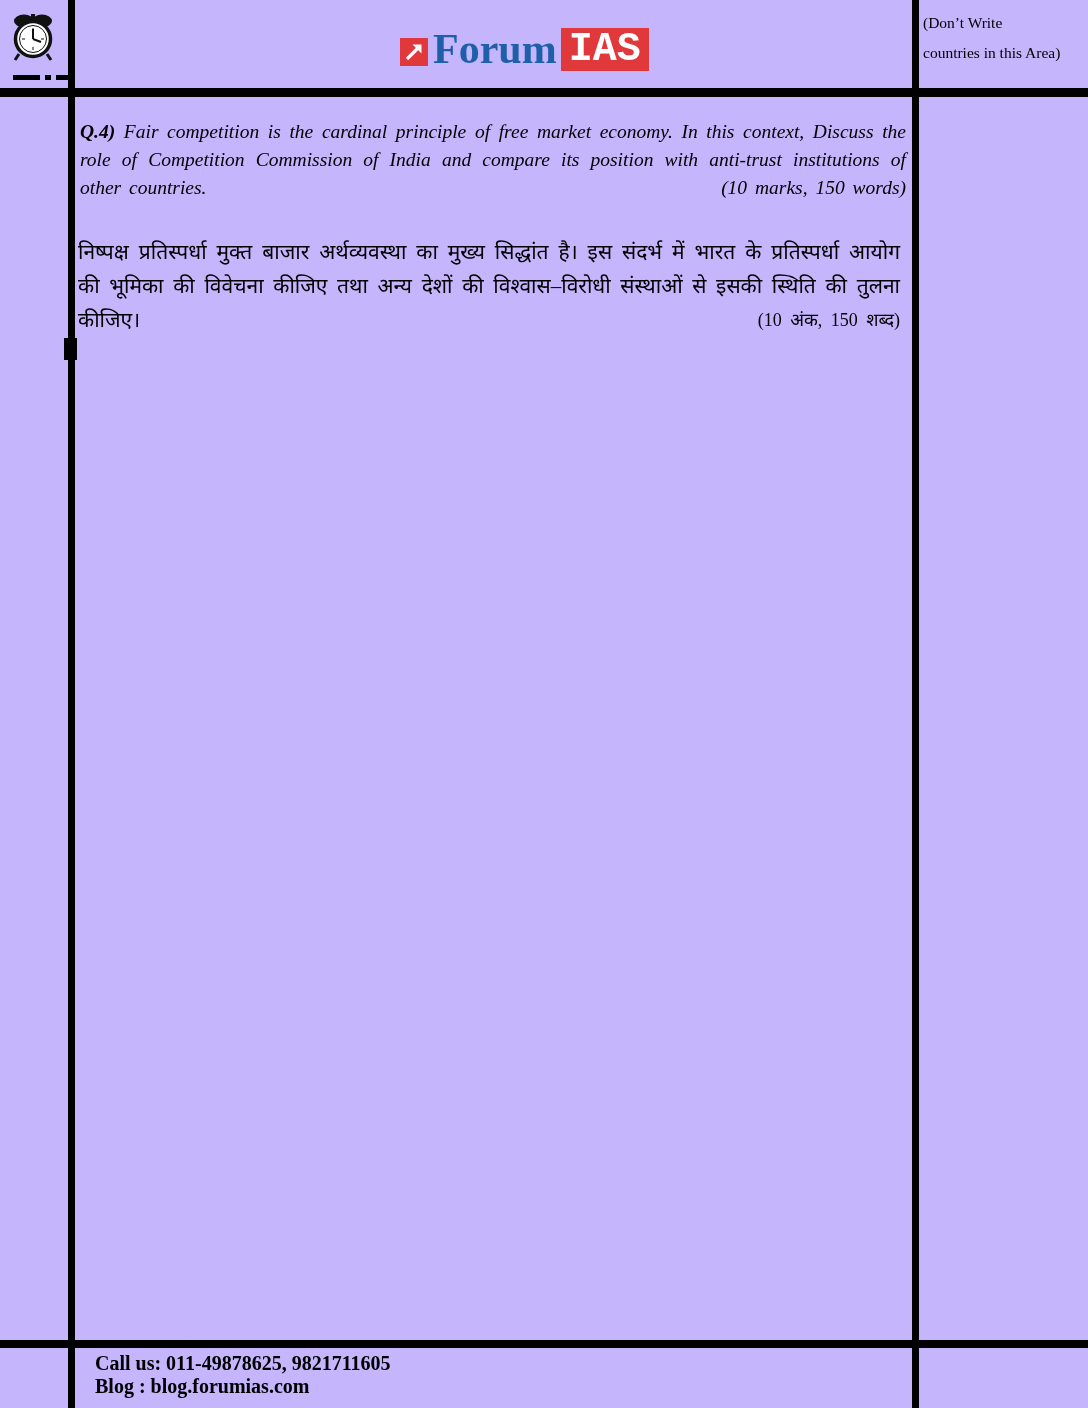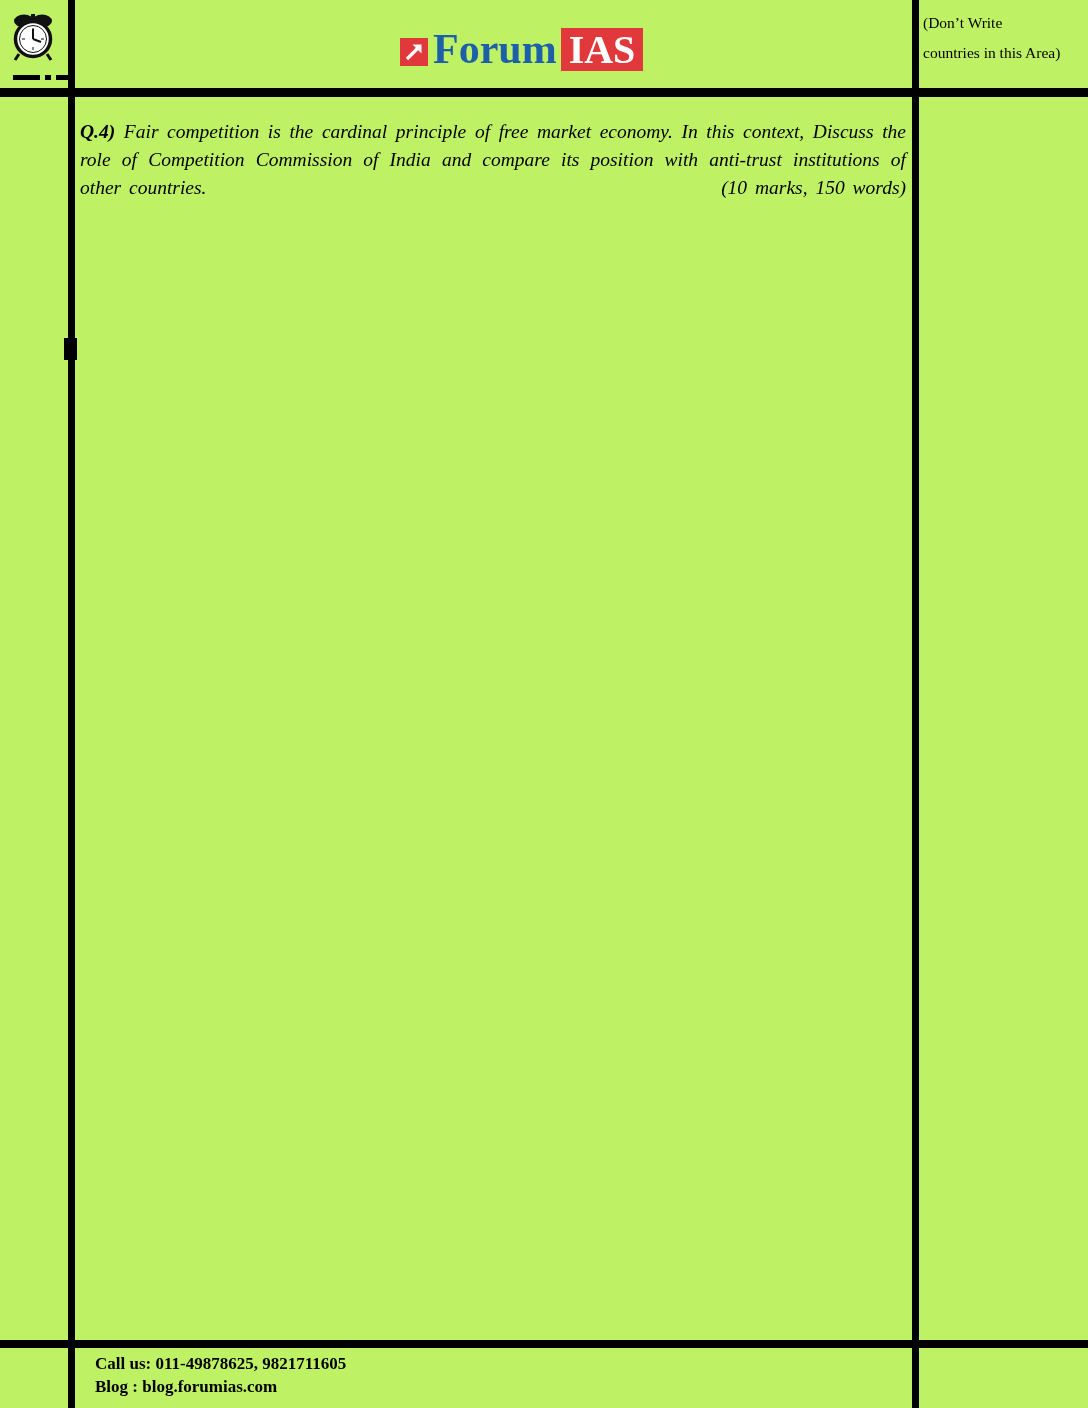--- a/index.html
+++ b/index.html
@@ -1,18 +1,18 @@
 <!DOCTYPE html>
 <html><head>
 <meta charset="utf-8">
 <style>
   html,body { margin:0; padding:0; background:#f5f5f5; }
   #page {
     position:relative; width:1088px; height:1408px; margin:0 auto;
-    background:#bef264; color:#000;
+    background:#c4b5fd; color:#000;
     font-family:"Liberation Serif", serif;
     overflow:hidden;
   }
   .rule { position:absolute; background:#000; }
   
   #rule-left   { left:68px;  top:0; width:7px;  height:1408px; }
   #rule-right  { left:912px; top:0; width:7px;  height:1408px; }
   #rule-top    { left:0; top:88px;   width:1088px; height:9px; }
   #rule-footer { left:0; top:1340px; width:1088px; height:8px; }
   #rule-notch  { left:64px; top:338px; width:13px; height:22px; }
@@ -30,21 +30,21 @@
     width:28px; height:28px; background:#e1383c; display:flex;
     align-items:center; justify-content:center; margin-right:5px; margin-top:6px;
   }
   #logo-forum {
     font-family:"Liberation Serif", serif; font-weight:bold;
     font-size:42px; line-height:46px; color:#1d5fa8; letter-spacing:0px;
   }
   #logo-ias {
     margin-left:4px; background:#e1383c; color:#ffffff; height:43px;
     display:flex; align-items:center; padding:0 8px;
-    font-family:Liberation Serif, serif; font-weight:bold; font-size:40px;
+    font-family:Liberation Mono, monospace; font-weight:bold; font-size:40px;
   }
 
   
   #dont-write {
     position:absolute; left:923px; top:8px; width:162px;
     font-size:15.5px; line-height:30px; color:#000;
   }
 
   
   #question-en {
@@ -59,21 +59,21 @@
   
   #question-hi {
     position:absolute; left:78px; top:214px; width:822px;
     font-size:21px; line-height:34px; text-align:justify;
     word-spacing:4px;
     font-family:"Liberation Serif", serif;
   }
   #question-hi .marks { float:right; font-size:18px; }
 
   
-  #footer-left  { position:absolute; left:95px;  top:1352px; font-size:17px; line-height:23px; font-weight:bold; }
+  #footer-left  { position:absolute; left:95px;  top:1352px; font-size:20px; line-height:23px; font-weight:bold; }
   #footer-right { position:absolute; left:630px; top:1352px; font-size:16.5px; line-height:23px; font-weight:bold; }
   .footer-line { white-space:nowrap; }
 </style>
 </head>
 <body>
 
 <div id="page">
 
   <div class="rule" id="rule-left"></div>
   <div class="rule" id="rule-right"></div>
@@ -116,19 +116,20 @@
     <span id="logo-ias">IAS</span>
   </div>
 
   <div id="dont-write">
     <div>(Don’t Write</div>
     <div>countries in this Area)</div>
   </div>
 
   <p id="question-en"><span class="qnum">Q.4)</span> <span>Fair competition is the cardinal principle of free market economy. In this context, Discuss the role of Competition Commission of India and compare its position with anti-trust institutions of other countries.</span><span class="marks">(10 marks, 150 words)</span></p>
 
+  <p id="question-hi"><span>निष्पक्ष प्रतिस्पर्धा मुक्त बाजार अर्थव्यवस्था का मुख्य सिद्धांत है। इस संदर्भ में भारत के प्रतिस्पर्धा आयोग की भूमिका की विवेचना कीजिए तथा अन्य देशों की विश्वास–विरोधी संस्थाओं से इसकी स्थिति की तुलना कीजिए।</span>  <span class="marks">(10 अंक, 150 शब्द)</span></p>
 
   <div id="footer-left">
     <div class="footer-line">Call us: 011-49878625, 9821711605</div>
     <div class="footer-line">Blog : blog.forumias.com</div>
   </div>
 
 </div>
 
 </body></html>

